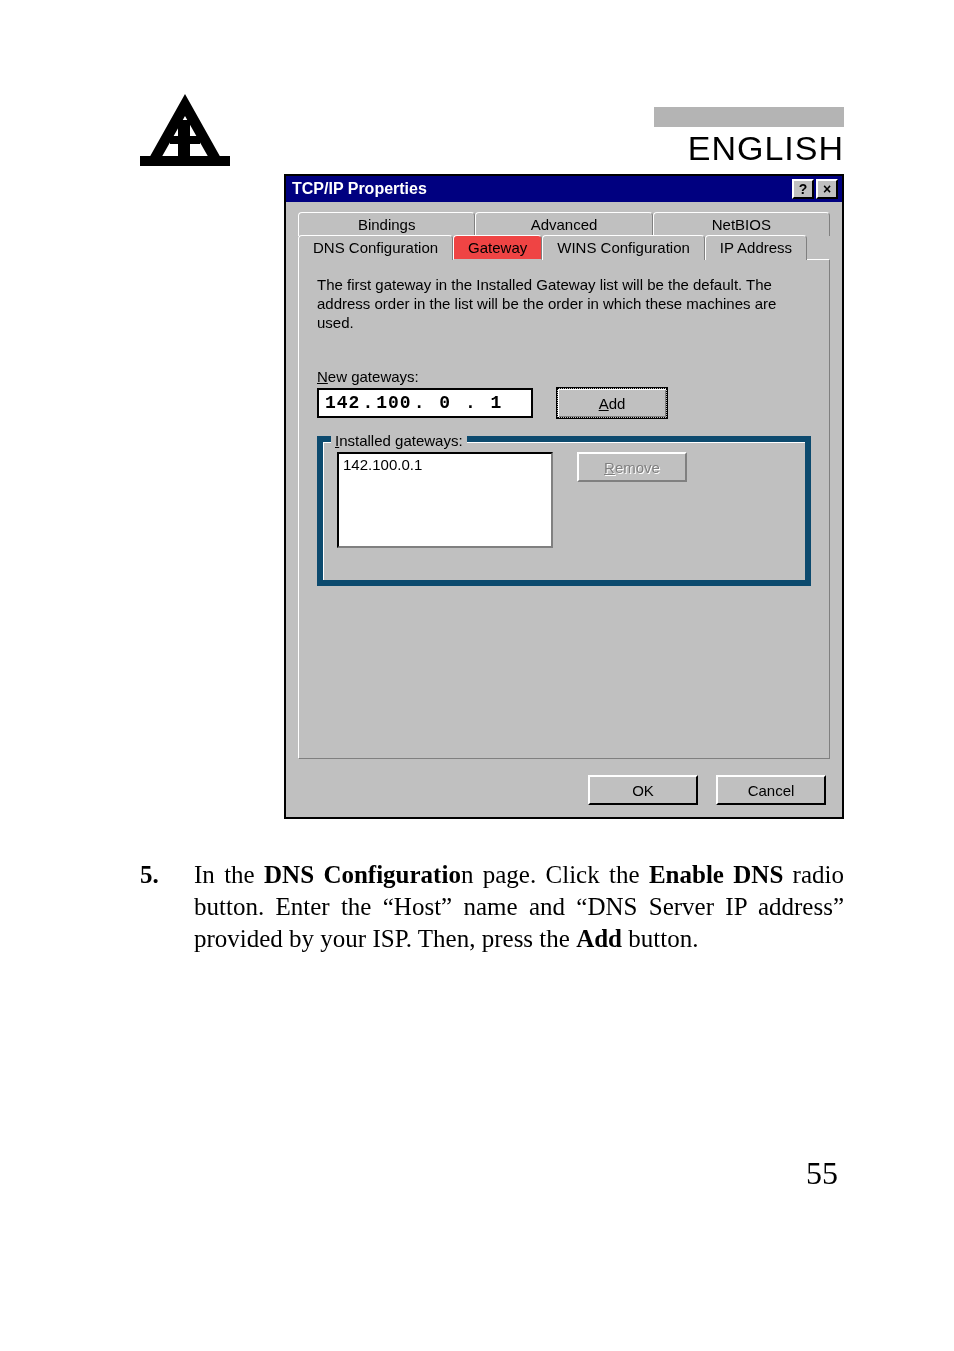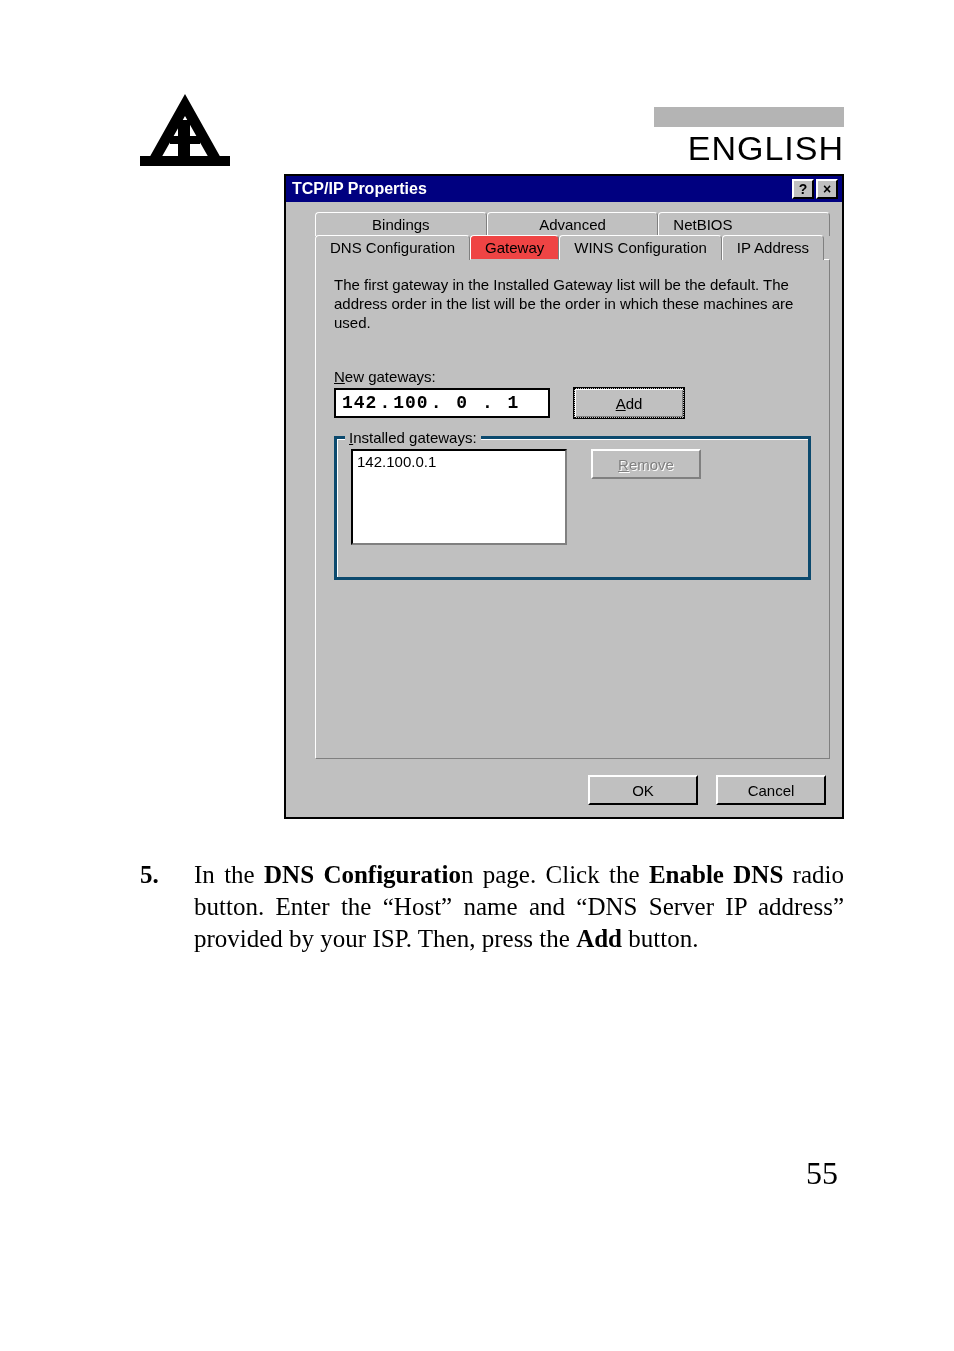--- a/index.html
+++ b/index.html
@@ -9,38 +9,38 @@
   .logo svg { display: block; }
   .eng-wrap { display: flex; flex-direction: column; align-items: flex-end; }
   .eng-bar { width: 190px; height: 20px; background: #b4b4b4; margin-bottom: 2px; }
   .eng-text { font-family: Arial, Helvetica, sans-serif; font-size: 34px; letter-spacing: 1px; }
   .dialog-wrap { display: flex; justify-content: flex-end; margin-top: -2px; }
   .dialog { width: 560px; border: 2px solid #000; background: #c0c0c0; font-family: "MS Sans Serif", Tahoma, Arial, sans-serif; font-size: 15px; color: #000; }
   .titlebar { background: #000080; color: #fff; display: flex; align-items: center; justify-content: space-between; padding: 3px 4px 3px 6px; }
   .titlebar-text { font-weight: bold; font-size: 16px; }
   .titlebar-btns { display: flex; gap: 2px; }
   .tbtn { width: 22px; height: 20px; background: #c0c0c0; border: 2px solid #000; border-top-color: #fff; border-left-color: #fff; display: flex; align-items: center; justify-content: center; font-weight: bold; font-size: 14px; color: #000; }
-  .client { padding: 10px 12px 10px 29px; }
+  .client { padding: 10px 12px 10px 12px; }
   .tabs { position: relative; }
   .tabrow { display: flex; }
   .tab { border: 1px solid #808080; border-bottom: none; border-top-color: #fff; border-left-color: #fff; background: #c0c0c0; padding: 3px 14px 3px 14px; font-size: 15px; margin-right: 0; border-radius: 4px 4px 0 0; }
   .tabrow2 { display: flex; margin-top: -1px; }
   .tab-active { position: relative; z-index: 2; background: #ef4444; border-bottom: 1px solid #c0c0c0; }
   .tab-body { border: 1px solid #808080; border-top-color: #fff; border-left-color: #fff; background: #c0c0c0; padding: 16px 18px 28px 18px; margin-top: -1px; min-height: 500px; }
   .help-text { font-size: 15px; line-height: 1.25; margin-bottom: 36px; }
   .lbl { font-size: 15px; margin-bottom: 3px; }
   .underline { text-decoration: underline; }
   .row { display: flex; align-items: center; gap: 24px; margin-bottom: 18px; }
   .ip-input { width: 216px; height: 30px; background: #fff; border: 2px solid #000; display: flex; align-items: center; padding: 0 6px; font-family: "Courier New", monospace; font-weight: bold; font-size: 18px; letter-spacing: 1px; }
   .ip-input span.dot { padding: 0 2px; font-weight: bold; }
   .btn { min-width: 110px; height: 30px; background: #c0c0c0; display: flex; align-items: center; justify-content: center; font-size: 15px; }
   .btn-raised { border: 2px solid #000; border-top-color: #fff; border-left-color: #fff; }
   .btn-focus { border: 1px dotted #000; outline: 1px solid #000; box-shadow: inset 1px 1px 0 #fff, inset -1px -1px 0 #808080; }
   .btn-disabled { color: #808080; text-shadow: 1px 1px 0 #fff; border: 2px solid #808080; border-top-color: #fff; border-left-color: #fff; }
-  .groupbox { border: 3px solid #0c4a6e; box-shadow: inset 1px 1px 0 #fff; padding: 10px 14px 14px 14px; position: relative; margin-top: 8px; }
+  .groupbox { border: 6px solid #0c4a6e; box-shadow: inset 1px 1px 0 #fff; padding: 10px 14px 14px 14px; position: relative; margin-top: 8px; }
   .group-legend { position: absolute; top: -10px; left: 8px; background: #c0c0c0; padding: 0 4px; font-size: 15px; }
   .listbox { width: 216px; height: 96px; background: #fff; border: 2px inset #808080; border-top-color: #404040; border-left-color: #404040; padding: 2px 4px; font-size: 15px; overflow: hidden; }
   .dlg-footer { display: flex; justify-content: flex-end; gap: 18px; padding: 6px 16px 12px 0; }
   .dlg-footer .btn { min-width: 110px; height: 30px; }
   .instruction { margin-top: 40px; font-size: 25px; line-height: 1.28; display: flex; }
   .instr-num { font-weight: bold; width: 54px; flex: 0 0 54px; }
   .instr-body { text-align: justify; }
   .pagenum { text-align: right; font-size: 32px; margin-top: 200px; padding-right: 6px; }
 </style>
 </head>
@@ -70,21 +70,21 @@
         <div class="titlebar-btns">
           <div class="tbtn">?</div>
           <div class="tbtn">×</div>
         </div>
       </div>
       <div class="client">
         <div class="tabs">
           <div class="tabrow">
             <div class="tab" style="flex:1;text-align:center">Bindings</div>
             <div class="tab" style="flex:1;text-align:center">Advanced</div>
-            <div class="tab" style="flex:1;">NetBIOS</div>
+            <div class="tab" style="flex:1;text-align:center">NetBIOS</div>
           </div>
           <div class="tabrow2">
             <div class="tab">DNS Configuration</div>
             <div class="tab tab-active">Gateway</div>
             <div class="tab">WINS Configuration</div>
             <div class="tab">IP Address</div>
           </div>
           <div class="tab-body">
             <div class="help-text">The first gateway in the Installed Gateway list will be the default. The address order in the list will be the order in which these machines are used.</div>
 

